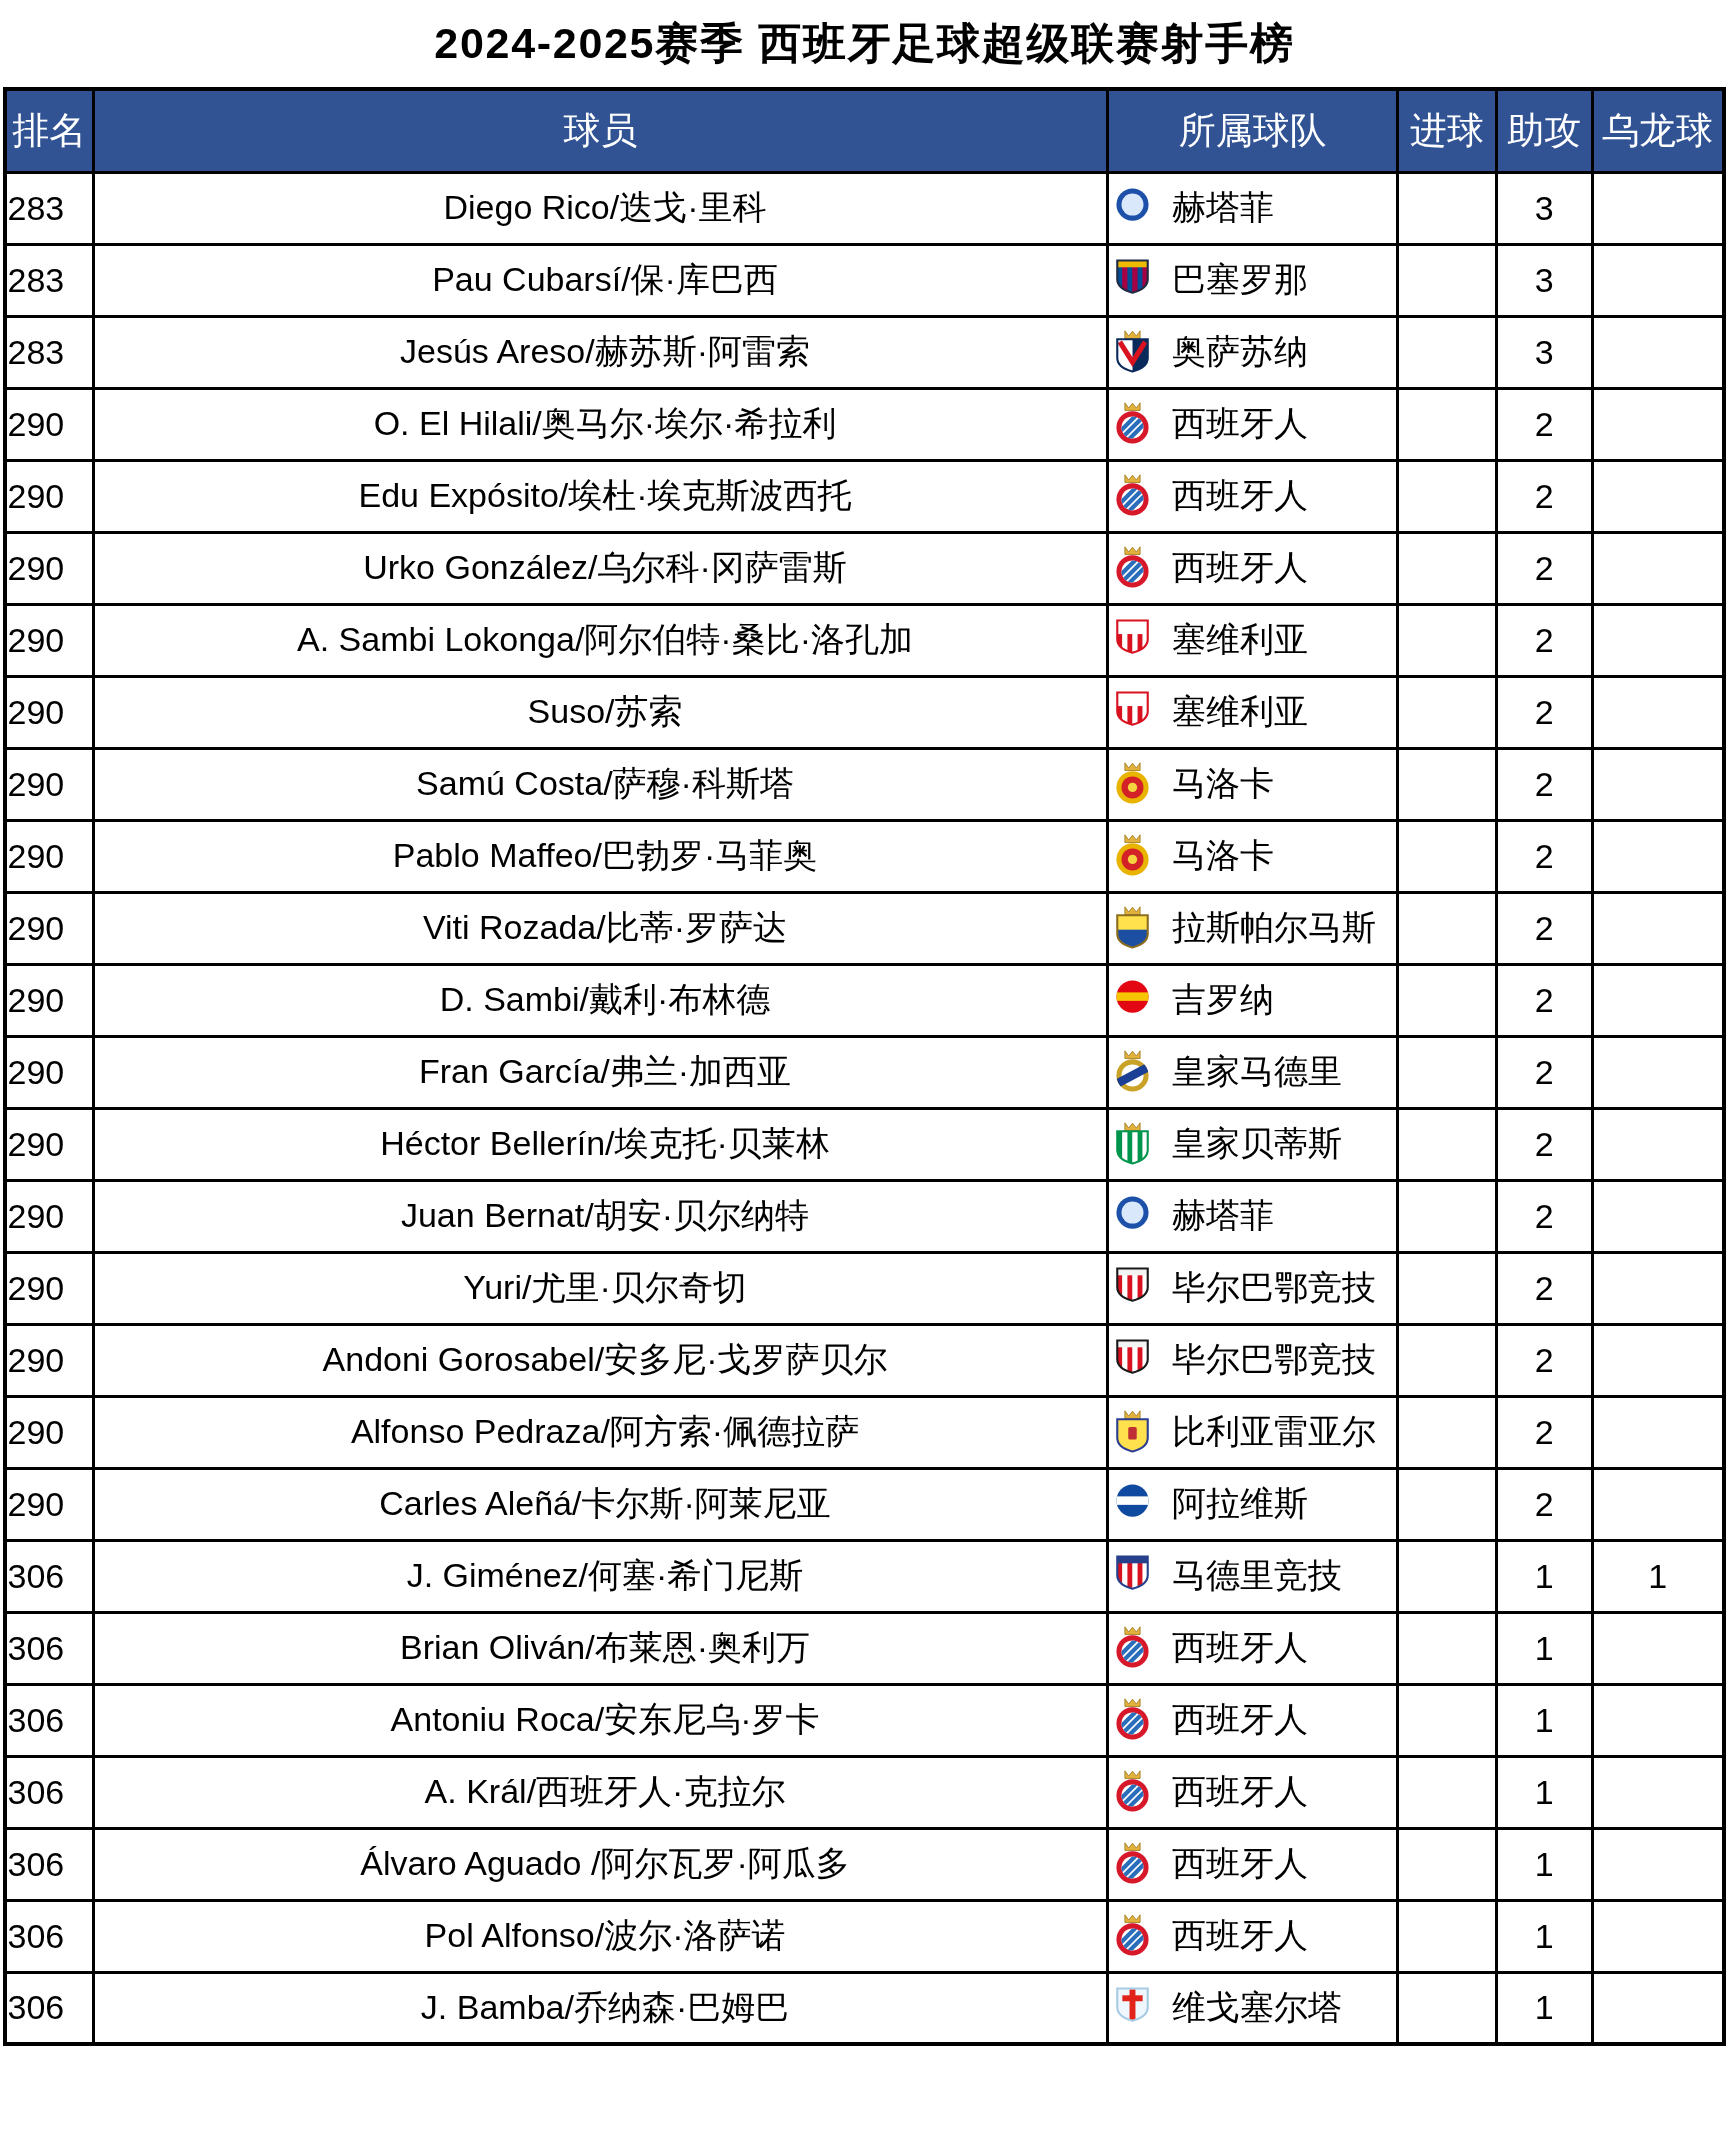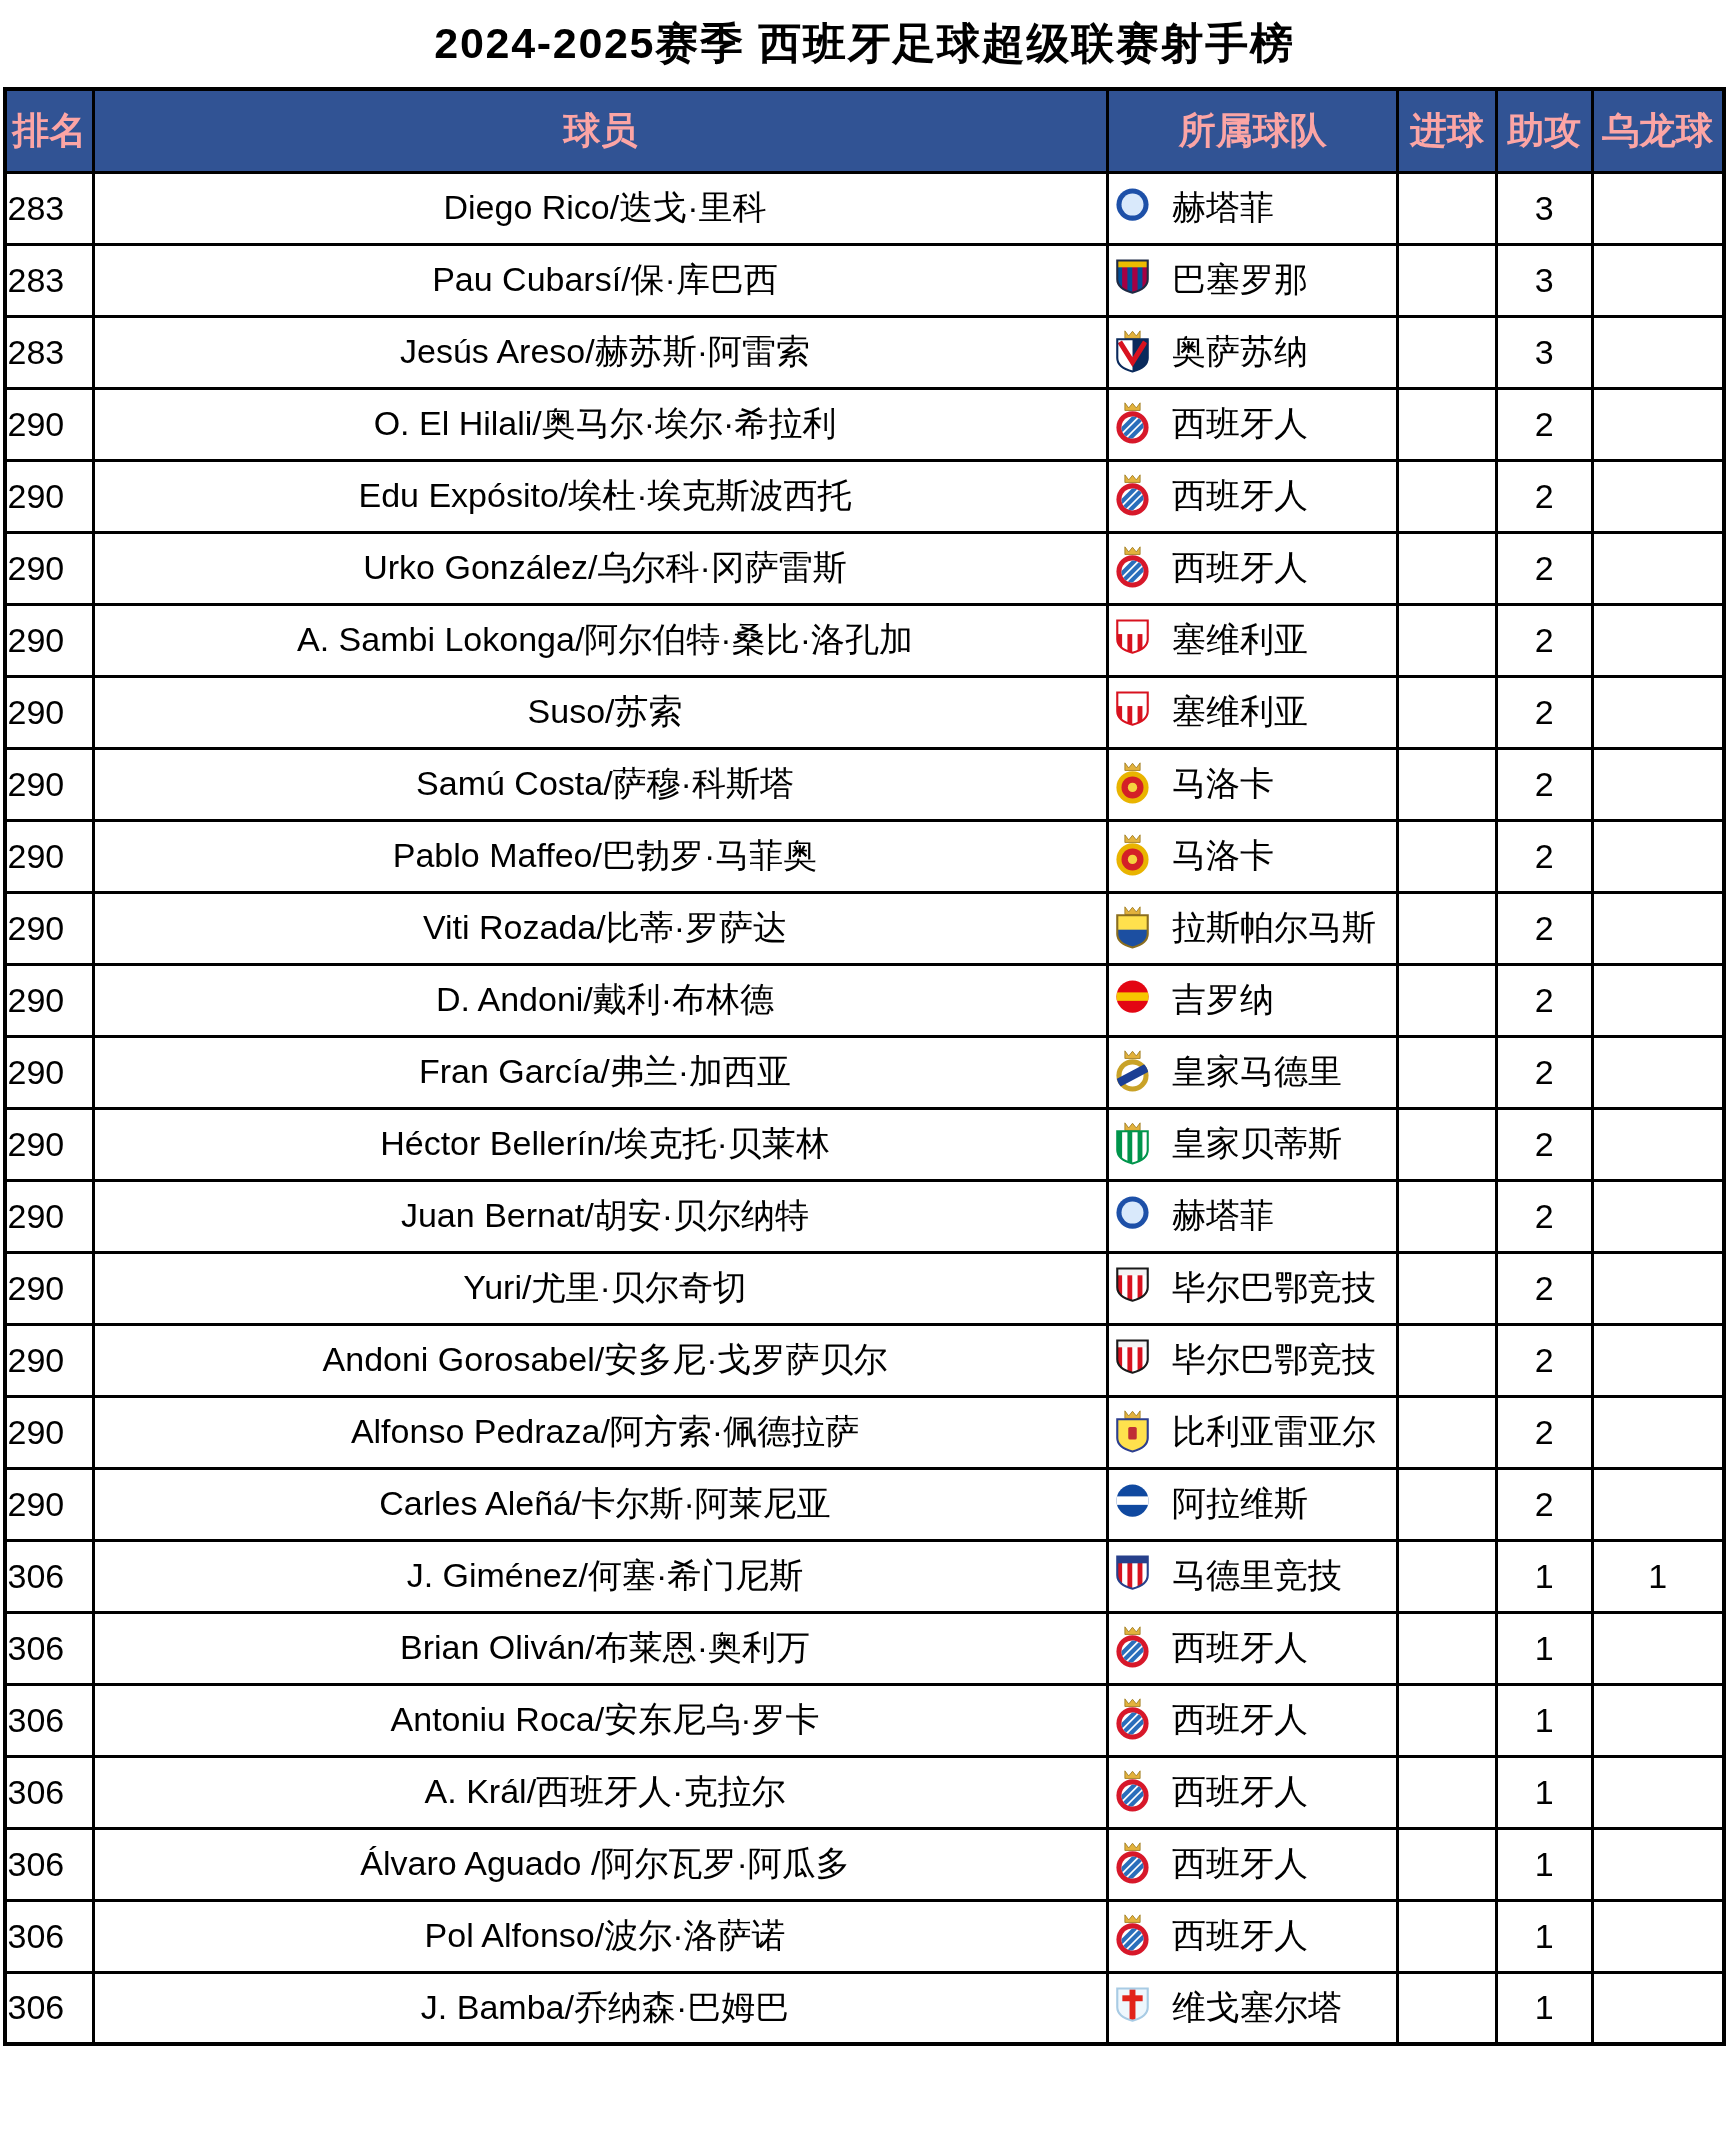--- a/index.html
+++ b/index.html
@@ -11,23 +11,23 @@
     margin:0;height:87px;display:flex;align-items:center;justify-content:center;
     font-size:43px;font-weight:700;letter-spacing:1.7px;
     font-family:"Liberation Sans","DejaVu Sans",sans-serif;
   }
   table.scorers{
     border-collapse:collapse;table-layout:fixed;
     width:1723px;margin-left:2.5px;border:4.2px solid #000;
   }
   .scorers th,.scorers td{border:3.4px solid #000;box-sizing:border-box;overflow:hidden;white-space:nowrap;}
   .scorers thead th{
-    background:#315394;color:#fca5a5;height:83px;
+    background:#315394;color:#ffffff;height:83px;
     font-family:"DejaVu Serif","Liberation Serif",serif;
-    font-weight:700;font-size:37px;vertical-align:middle;
+    font-weight:400;font-size:37px;vertical-align:middle;
   }
   .scorers tbody td{height:72px;font-size:34px;vertical-align:middle;}
   td.rank{text-align:left;}
   td.player{padding-left:10px;text-align:center;}
   td.team{padding-left:4px;}
   .teamwrap{display:flex;align-items:center;gap:20px;}
   .logo{display:inline-flex;line-height:0;flex:0 0 auto;}
   .tname{font-size:34px;}
   td.num{text-align:center;}
 </style>
@@ -375,21 +375,21 @@
               </span>
               <span class="tname">拉斯帕尔马斯</span>
             </div>
           </td>
           <td class="num goals"></td>
           <td class="num assists">2</td>
           <td class="num og"></td>
         </tr>
         <tr>
           <td class="rank">290</td>
-          <td class="player">D. Andoni/戴利·布林德</td>
+          <td class="player">D. Sambi/戴利·布林德</td>
           <td class="team">
             <div class="teamwrap">
               <span class="logo">
                 <svg width="39" height="44" viewBox="0 0 46 52">
                   <defs>
                     <clipPath id="cgirona">
                       <circle cx="23" cy="22" r="19"></circle>
                     </clipPath>
                     <clipPath id="igirona">
                       <circle cx="23" cy="22" r="13"></circle>

